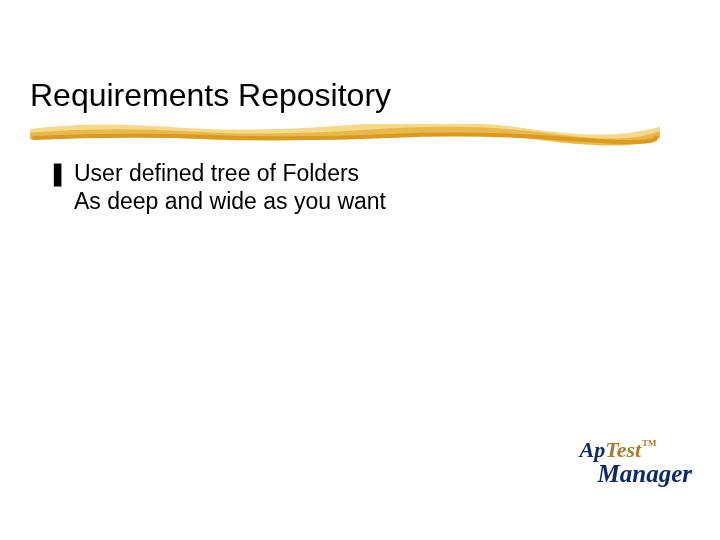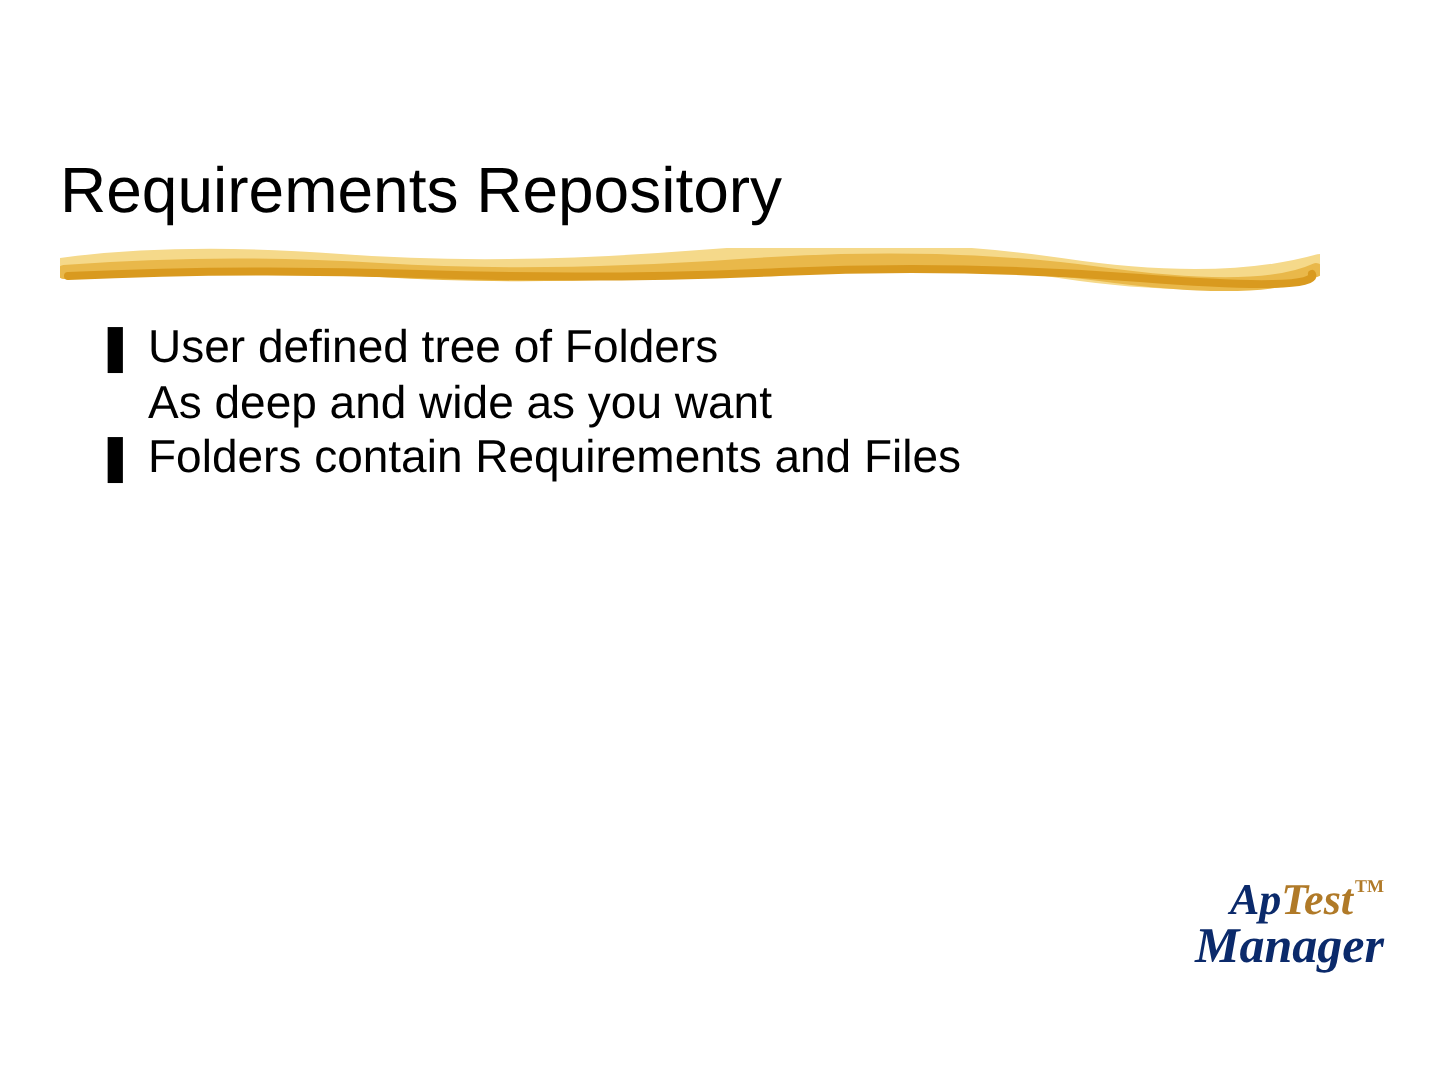--- a/index.html
+++ b/index.html
@@ -54,21 +54,21 @@
     display: inline-block;
     width: 26px;
     text-indent: 0;
     font-family: "Segoe UI Symbol", Arial, sans-serif;
     color: #000;
   }
   .logo {
     position: absolute;
     right: 28px;
     bottom: 54px;
-    text-align: right;
+    text-align: left;
     line-height: 1.0;
   }
   .logo-top {
     font-family: "Comic Sans MS", "Segoe Script", cursive;
     font-size: 22px;
     font-style: italic;
     font-weight: bold;
   }
   .logo-bottom {
     font-family: "Comic Sans MS", "Segoe Script", cursive;
@@ -99,21 +99,20 @@
   </div>
 
   <svg class="underline" viewBox="0 0 630 22" preserveAspectRatio="none">
     <path d="M0 10 Q 60 2 140 8 T 320 6 T 500 10 T 630 8" stroke="#f5d98a" stroke-width="10" fill="none" stroke-linecap="round"></path>
     <path d="M2 12 Q 80 6 160 11 T 340 9 T 520 13 T 628 11" stroke="#e9b84a" stroke-width="7" fill="none" stroke-linecap="round"></path>
     <path d="M4 14 Q 90 10 180 13 T 360 12 T 540 15 T 626 13" stroke="#d99a1f" stroke-width="4" fill="none" stroke-linecap="round"></path>
   </svg>
 
   <div class="body">
     <p class="item"><span class="bullet">❚</span><span>User defined tree of Folders<br>As deep and wide as you want</span></p>
-    <p class="item"><span class="bullet">❚</span><span>Folders contain Requirements and Files</span></p>
   </div>
 
   <div class="logo">
     <div class="logo-top">
       <span class="ap">Ap</span><span class="test">Test</span><span class="tm">TM</span>
     </div>
     <div class="logo-bottom mgr">Manager</div>
   </div>
 
 </div>

